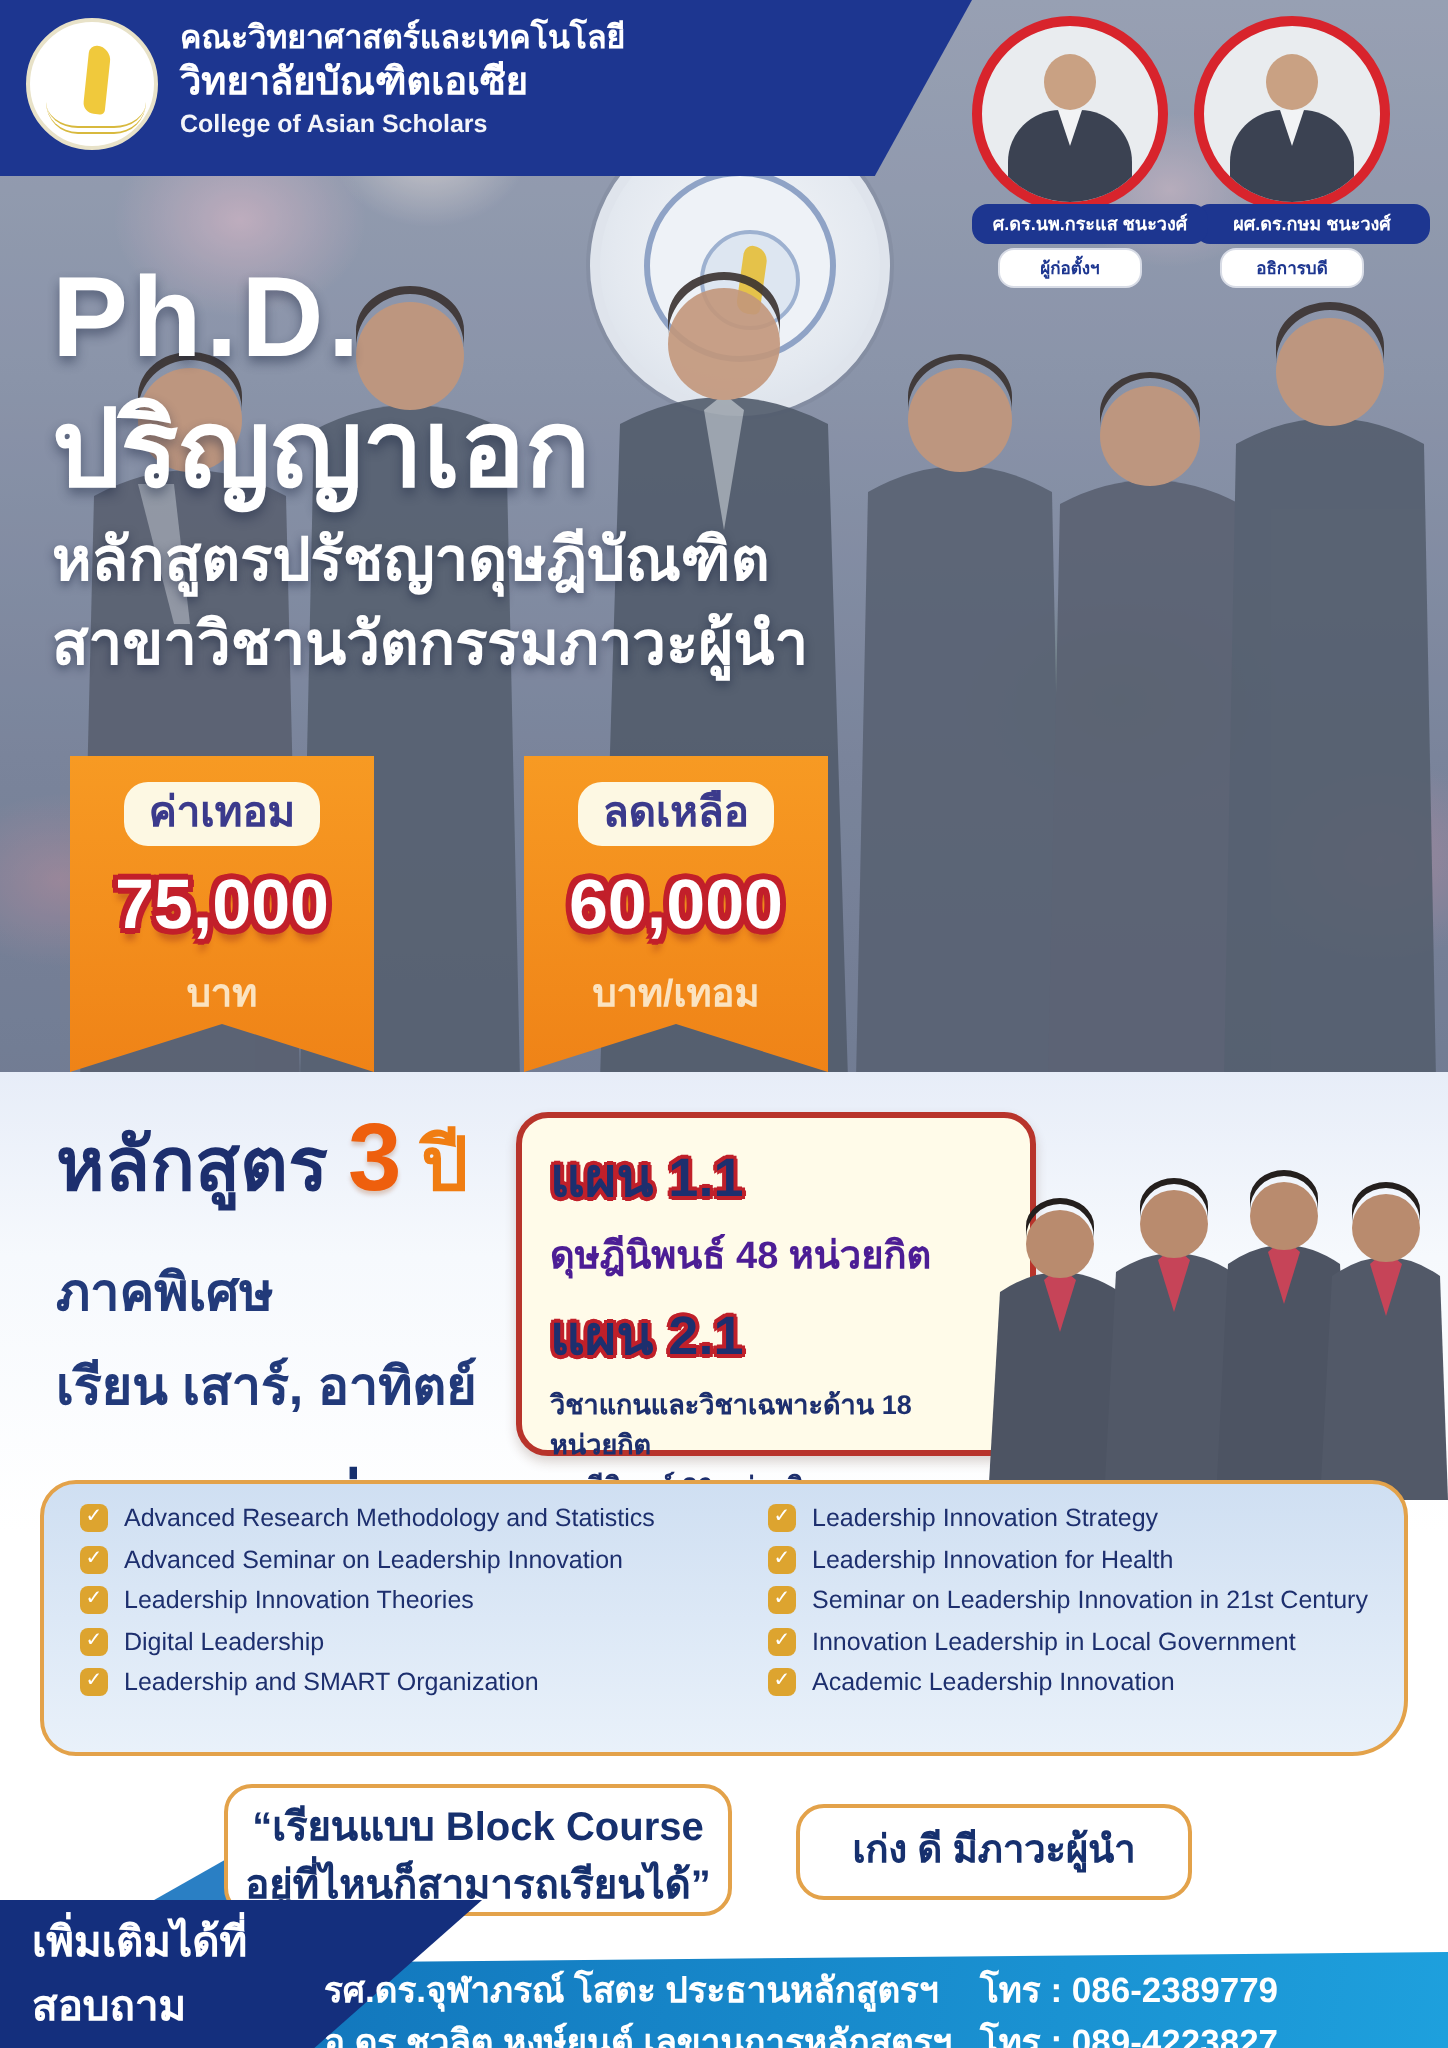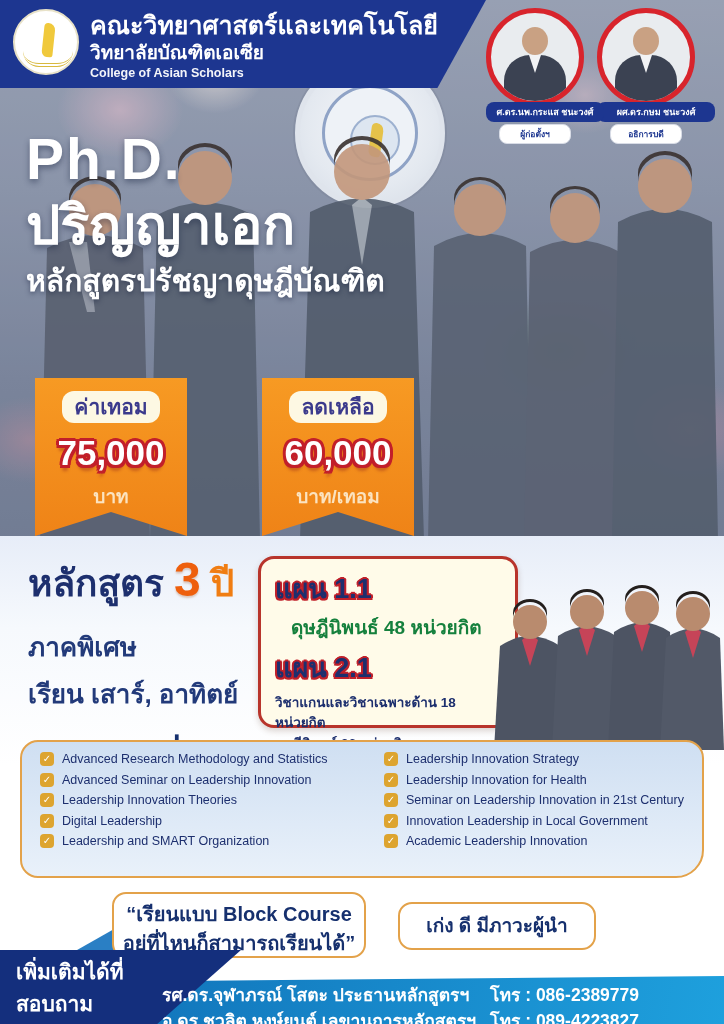--- a/index.html
+++ b/index.html
@@ -36,21 +36,21 @@
     position:absolute; left:0; top:0; width:486px; height:88px; background:#1d3690;
     clip-path:polygon(0 0, 100% 0, 90% 100%, 0 100%);
   }
   .logo { position:absolute; left:13px; top:9px; width:66px; height:66px; border-radius:50%;
     background:#fff; border:2px solid #e8e2c8; }
   .logo .map { position:absolute; left:28px; top:12px; width:11px; height:34px; background:#f0c93c;
     border-radius:5px 9px 3px 7px; transform:rotate(6deg); }
   .logo .laurel { position:absolute; left:8px; top:40px; width:50px; height:16px;
     border-bottom:4px double #d8b93e; border-radius:0 0 24px 24px; }
   .header-text { position:absolute; left:90px; top:10px; color:#fff; line-height:1.22; }
-  .header-text .l1 { font-size:25px; font-weight:bold; }
+  .header-text .l1 { font-size:16px; font-weight:bold; }
   .header-text .l2 { font-size:19px;  font-weight:bold; }
   .header-text .l3 { font-size:12.5px; font-weight:bold; opacity:.95; margin-top:2px; }
 
   
   .portrait { position:absolute; top:8px; width:98px; text-align:center; }
   .portrait.p1 { left:486px; } .portrait.p2 { left:597px; }
   .portrait .ring { width:98px; height:98px; border-radius:50%; border:5px solid #d8242c;
     background:#e9ecef; overflow:hidden; position:relative; }
   .portrait .head { position:absolute; left:31px; top:14px; width:26px; height:28px; border-radius:50%; background:#c9a183; }
   .portrait .body { position:absolute; left:13px; top:42px; width:62px; height:50px; border-radius:26px 26px 0 0; background:#3b4252; }
@@ -94,21 +94,21 @@
   .left-info .mode { margin-top:14px; font-size:26px; font-weight:bold; color:#223a7a; }
   .left-info .sched { margin-top:6px; font-size:26px; font-weight:bold; color:#223a7a; }
   .left-info .courses-h { margin-top:16px; font-size:37px; font-weight:800; color:#16306e; }
 
   .plan-box { position:absolute; left:258px; top:20px; width:260px; height:172px;
     background:#fffbe9; border:3px solid #b8342b; border-radius:16px; padding:8px 14px;
     box-shadow:0 3px 6px rgba(80,40,20,.2); }
   .plan-title { font-size:27px; font-weight:800; color:#1d2f6e; display:inline-block;
     text-shadow:2px 0 0 #c0202a,-2px 0 0 #c0202a,0 2px 0 #c0202a,0 -2px 0 #c0202a,
       1.5px 1.5px 0 #c0202a,-1.5px 1.5px 0 #c0202a,1.5px -1.5px 0 #c0202a,-1.5px -1.5px 0 #c0202a; }
-  .plan-d1 { font-size:19px; font-weight:800; color:#15803d; margin:2px 16px 4px; }
+  .plan-d1 { font-size:19px; font-weight:800; color:#4c1d95; margin:2px 0 4px; }
   .plan-d2 { font-size:13.5px; font-weight:800; color:#1d2f6e; line-height:1.5; margin-top:4px; }
 
   .women { position:absolute; right:0; top:38px; width:232px; height:176px; }
 
   .course-box { position:absolute; left:20px; top:204px; width:684px; height:138px;
     background:linear-gradient(180deg,#cfdff2,#e9f1fa); border:2.5px solid #e3a24a;
     border-radius:18px 18px 28px 18px; padding:10px 0 0 0; }
   .course-col { position:absolute; top:10px; }
   .course-col.c1 { left:18px; width:330px; }
   .course-col.c2 { left:362px; width:318px; }
@@ -199,20 +199,21 @@
       <div class="collar"></div>
     </div>
     <div class="name-pill">ศ.ดร.นพ.กระแส ชนะวงศ์</div>
     <div class="role-pill">ผู้ก่อตั้งฯ</div>
   </div>
 
   <div class="hero">
     <div class="phd">Ph.D.</div>
     <div class="th-big">ปริญญาเอก</div>
     <div class="th-line">หลักสูตรปรัชญาดุษฎีบัณฑิต</div>
+    <div class="th-line">สาขาวิชานวัตกรรมภาวะผู้นำ</div>
   </div>
 
   <div class="ribbon r1">
     <span class="pill"><span>ค่าเทอม</span></span>
     <div class="amount">75,000</div>
     <div class="unit">บาท</div>
   </div>
   <div class="ribbon r2">
     <span class="pill"><span>ลดเหลือ</span></span>
     <div class="amount">60,000</div>

